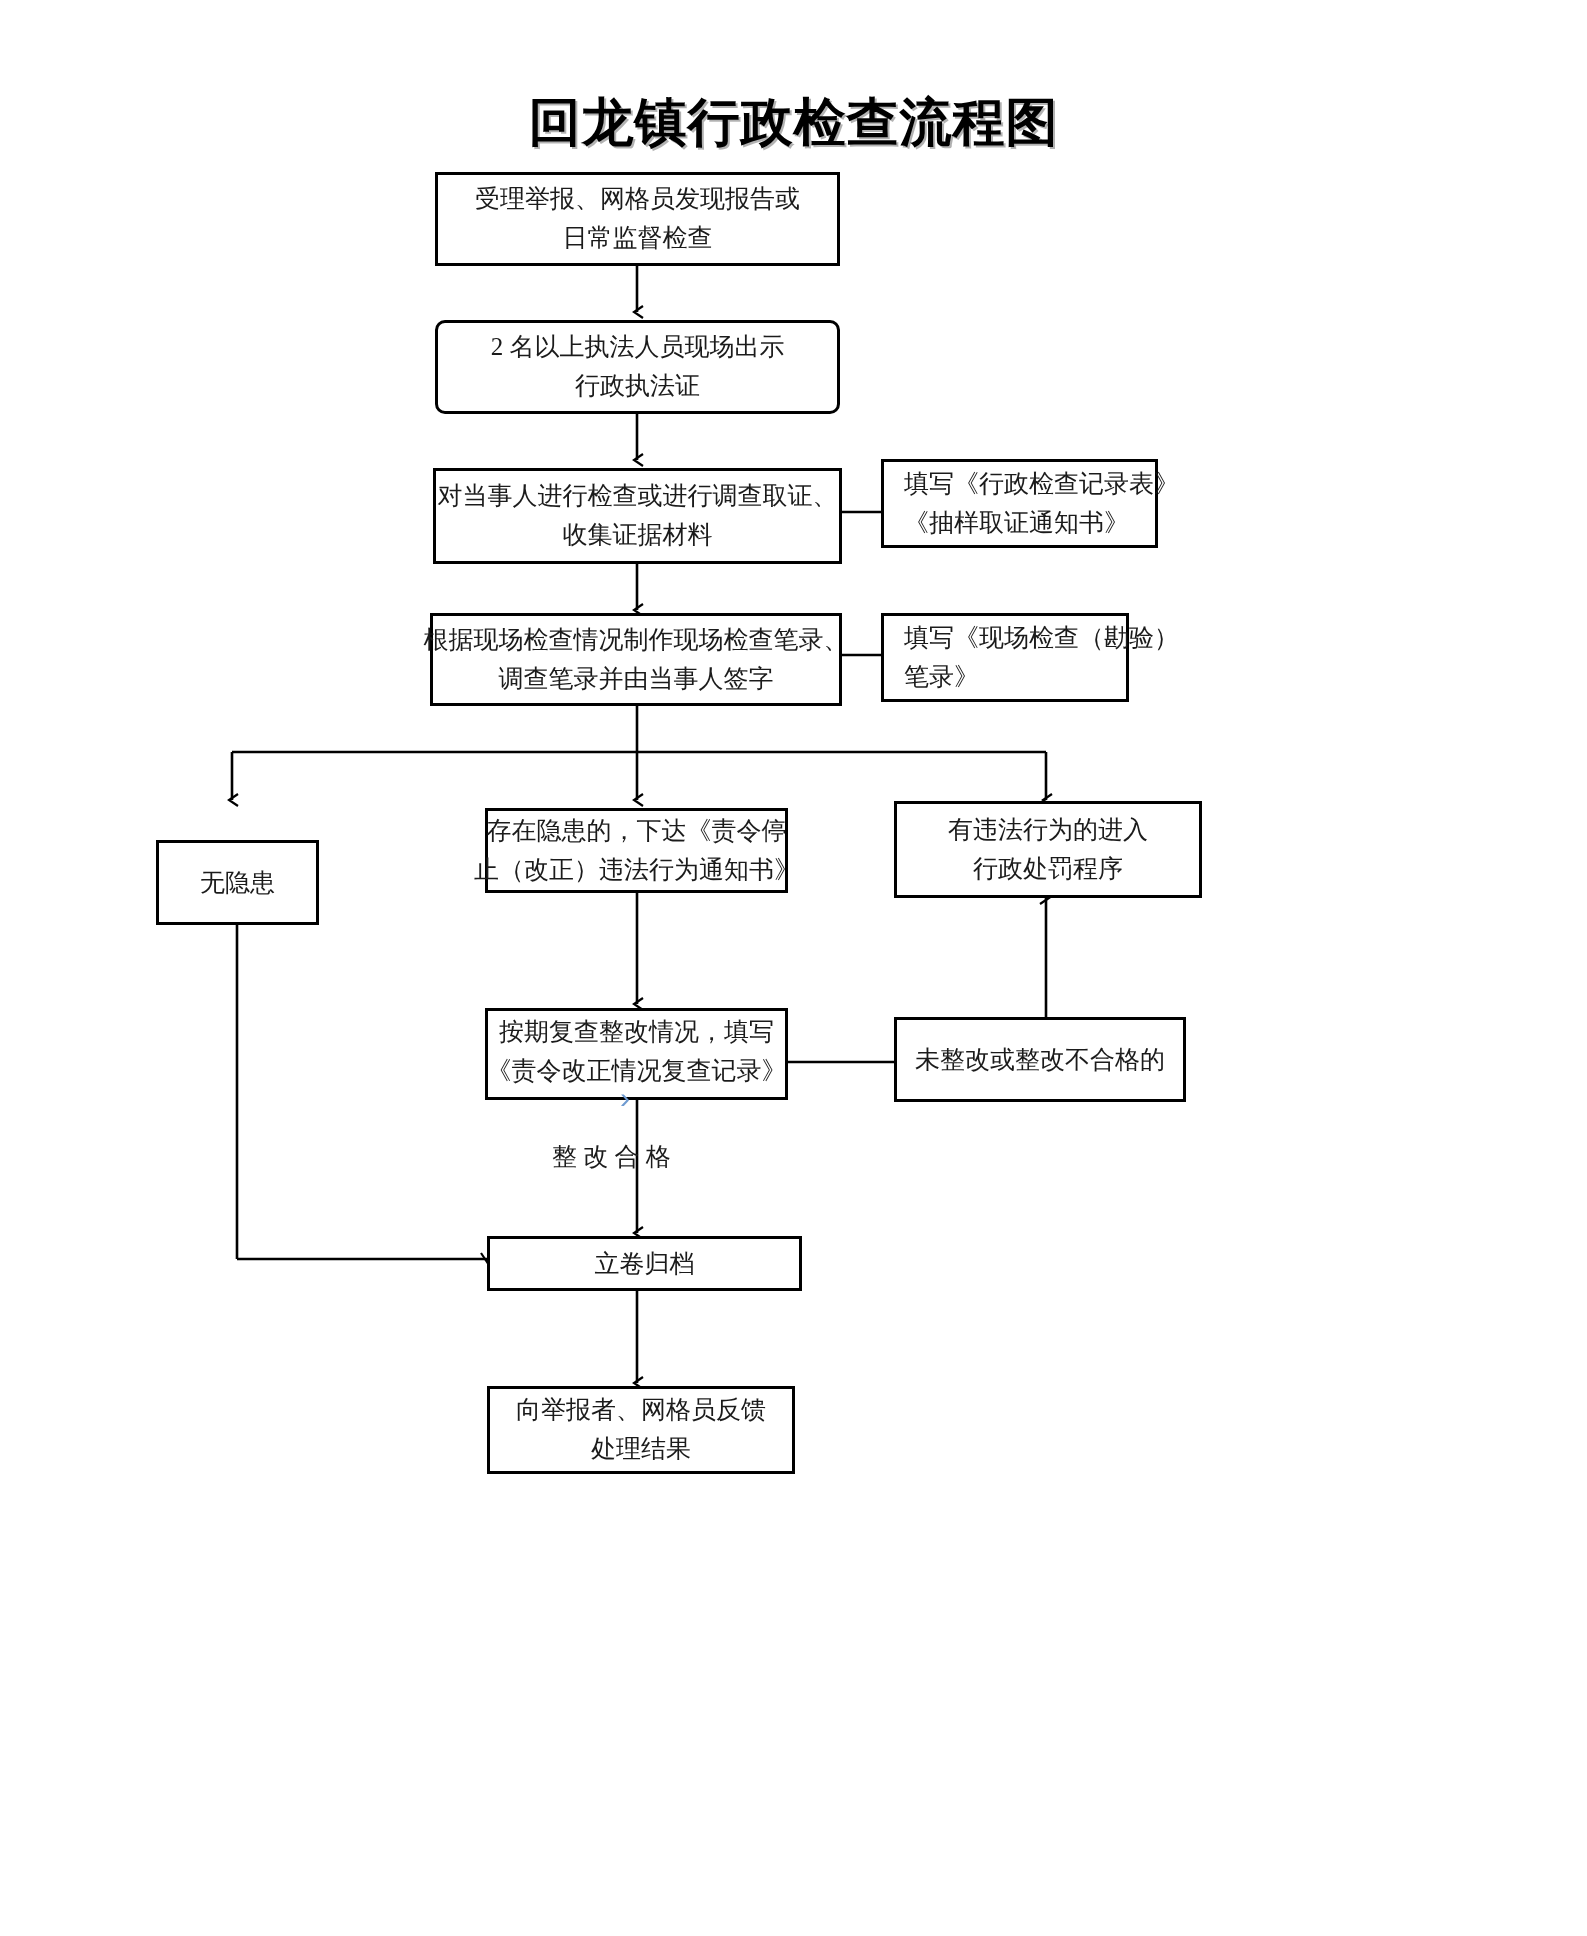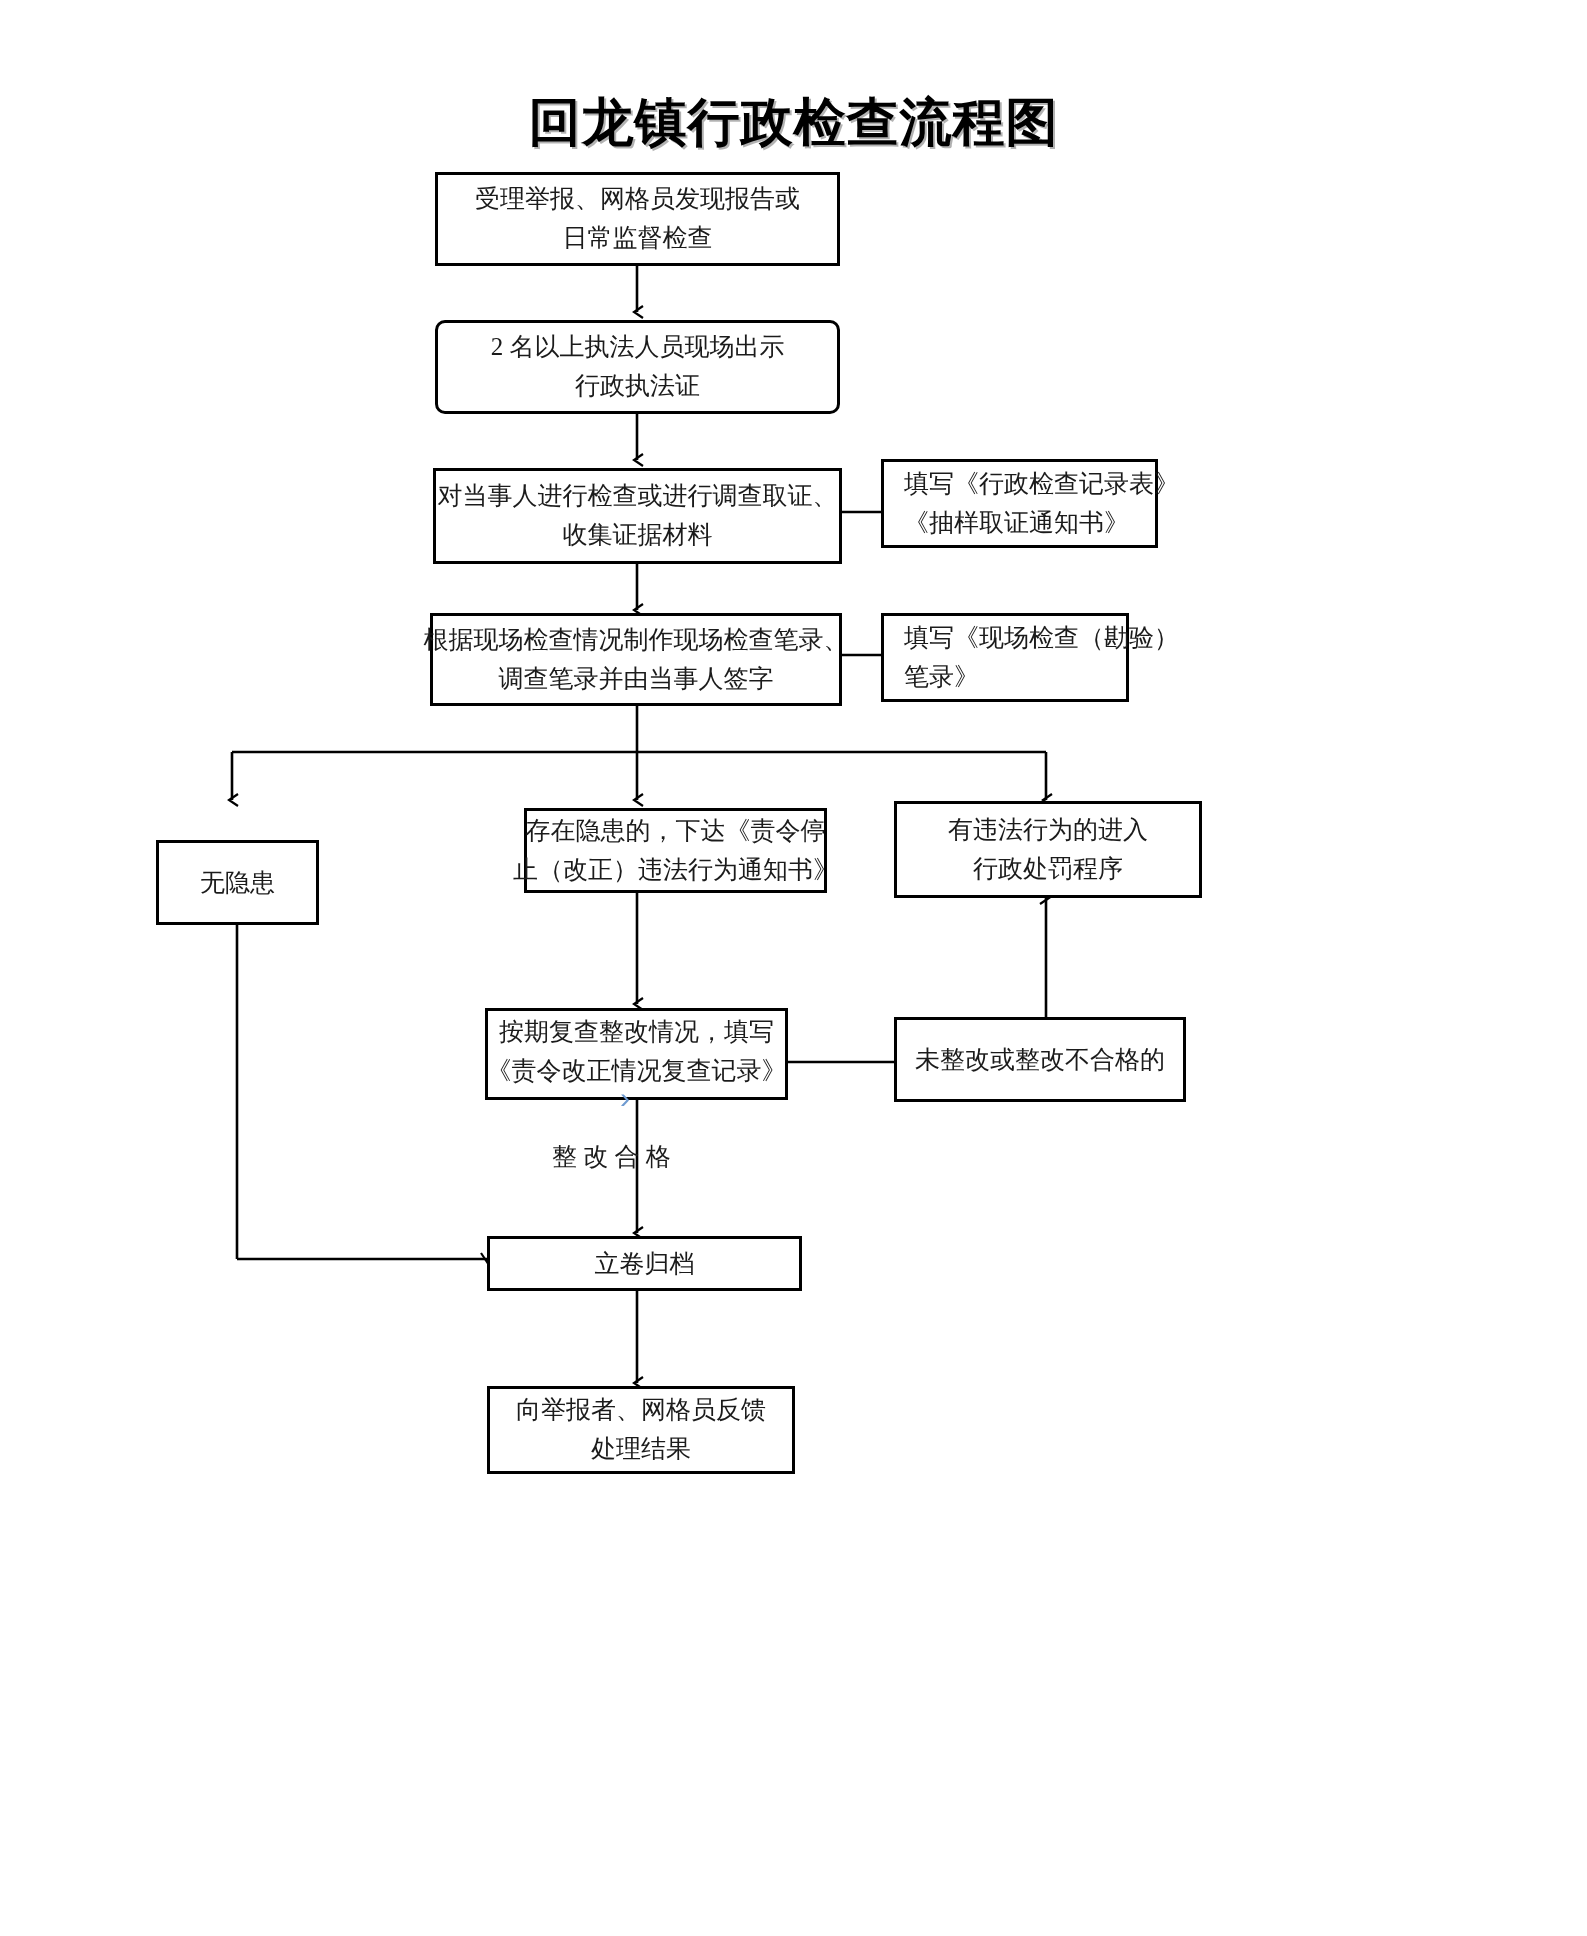--- a/index.html
+++ b/index.html
@@ -157,21 +157,21 @@
 
   <div class="node align-left" style="left:881px; top:613px; width:248px; height:89px;">
     <span class="line">填写《现场检查（勘验）</span>
     <span class="line">笔录》</span>
   </div>
 
   <div class="node single" style="left:156px; top:808px; width:163px; height:85px;margin-top:32px;">
     <span class="line">无隐患</span>
   </div>
 
-  <div class="node" style="left:485px; top:808px; width:303px; height:85px;margin-left:39px;">
+  <div class="node" style="left:485px; top:808px; width:303px; height:85px;">
     <span class="line">存在隐患的，下达《责令停</span>
     <span class="line">止（改正）违法行为通知书》</span>
   </div>
 
   <div class="node" style="left:894px; top:801px; width:308px; height:97px;">
     <span class="line">有违法行为的进入</span>
     <span class="line">行政处罚程序</span>
   </div>
 
   <div class="node" style="left:485px; top:1008px; width:303px; height:92px;font-family:Liberation Mono, monospace;">

